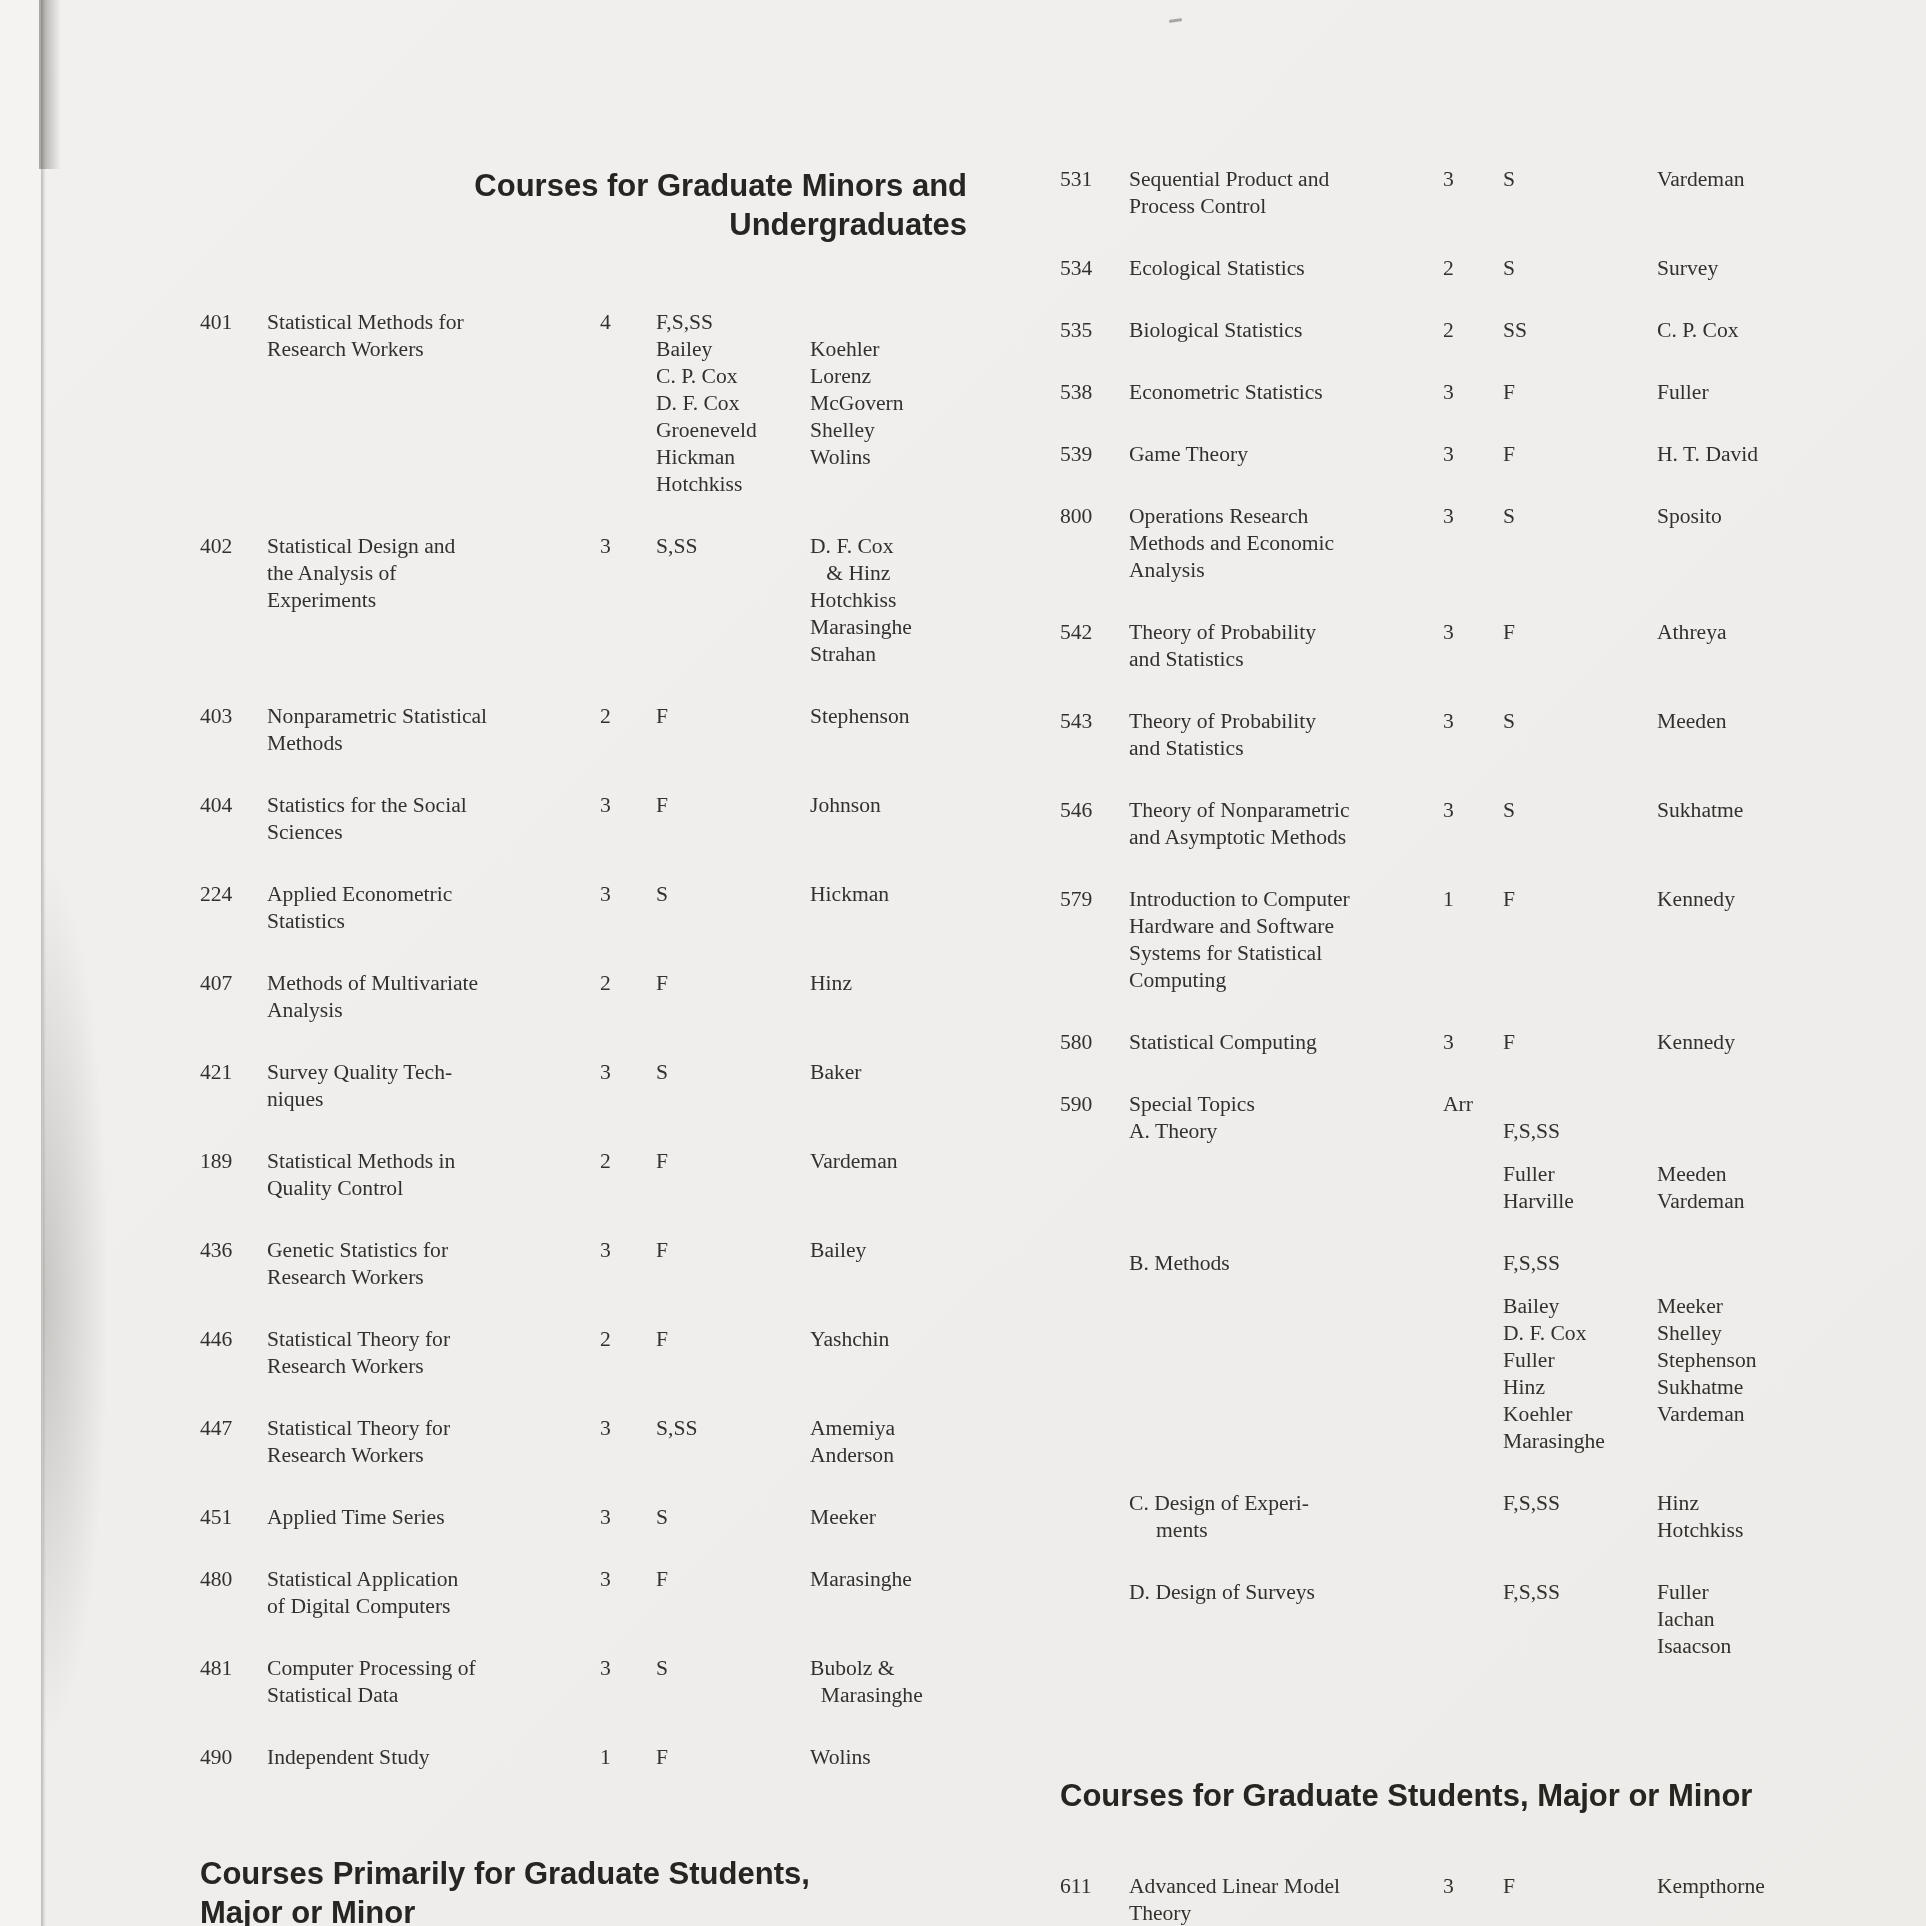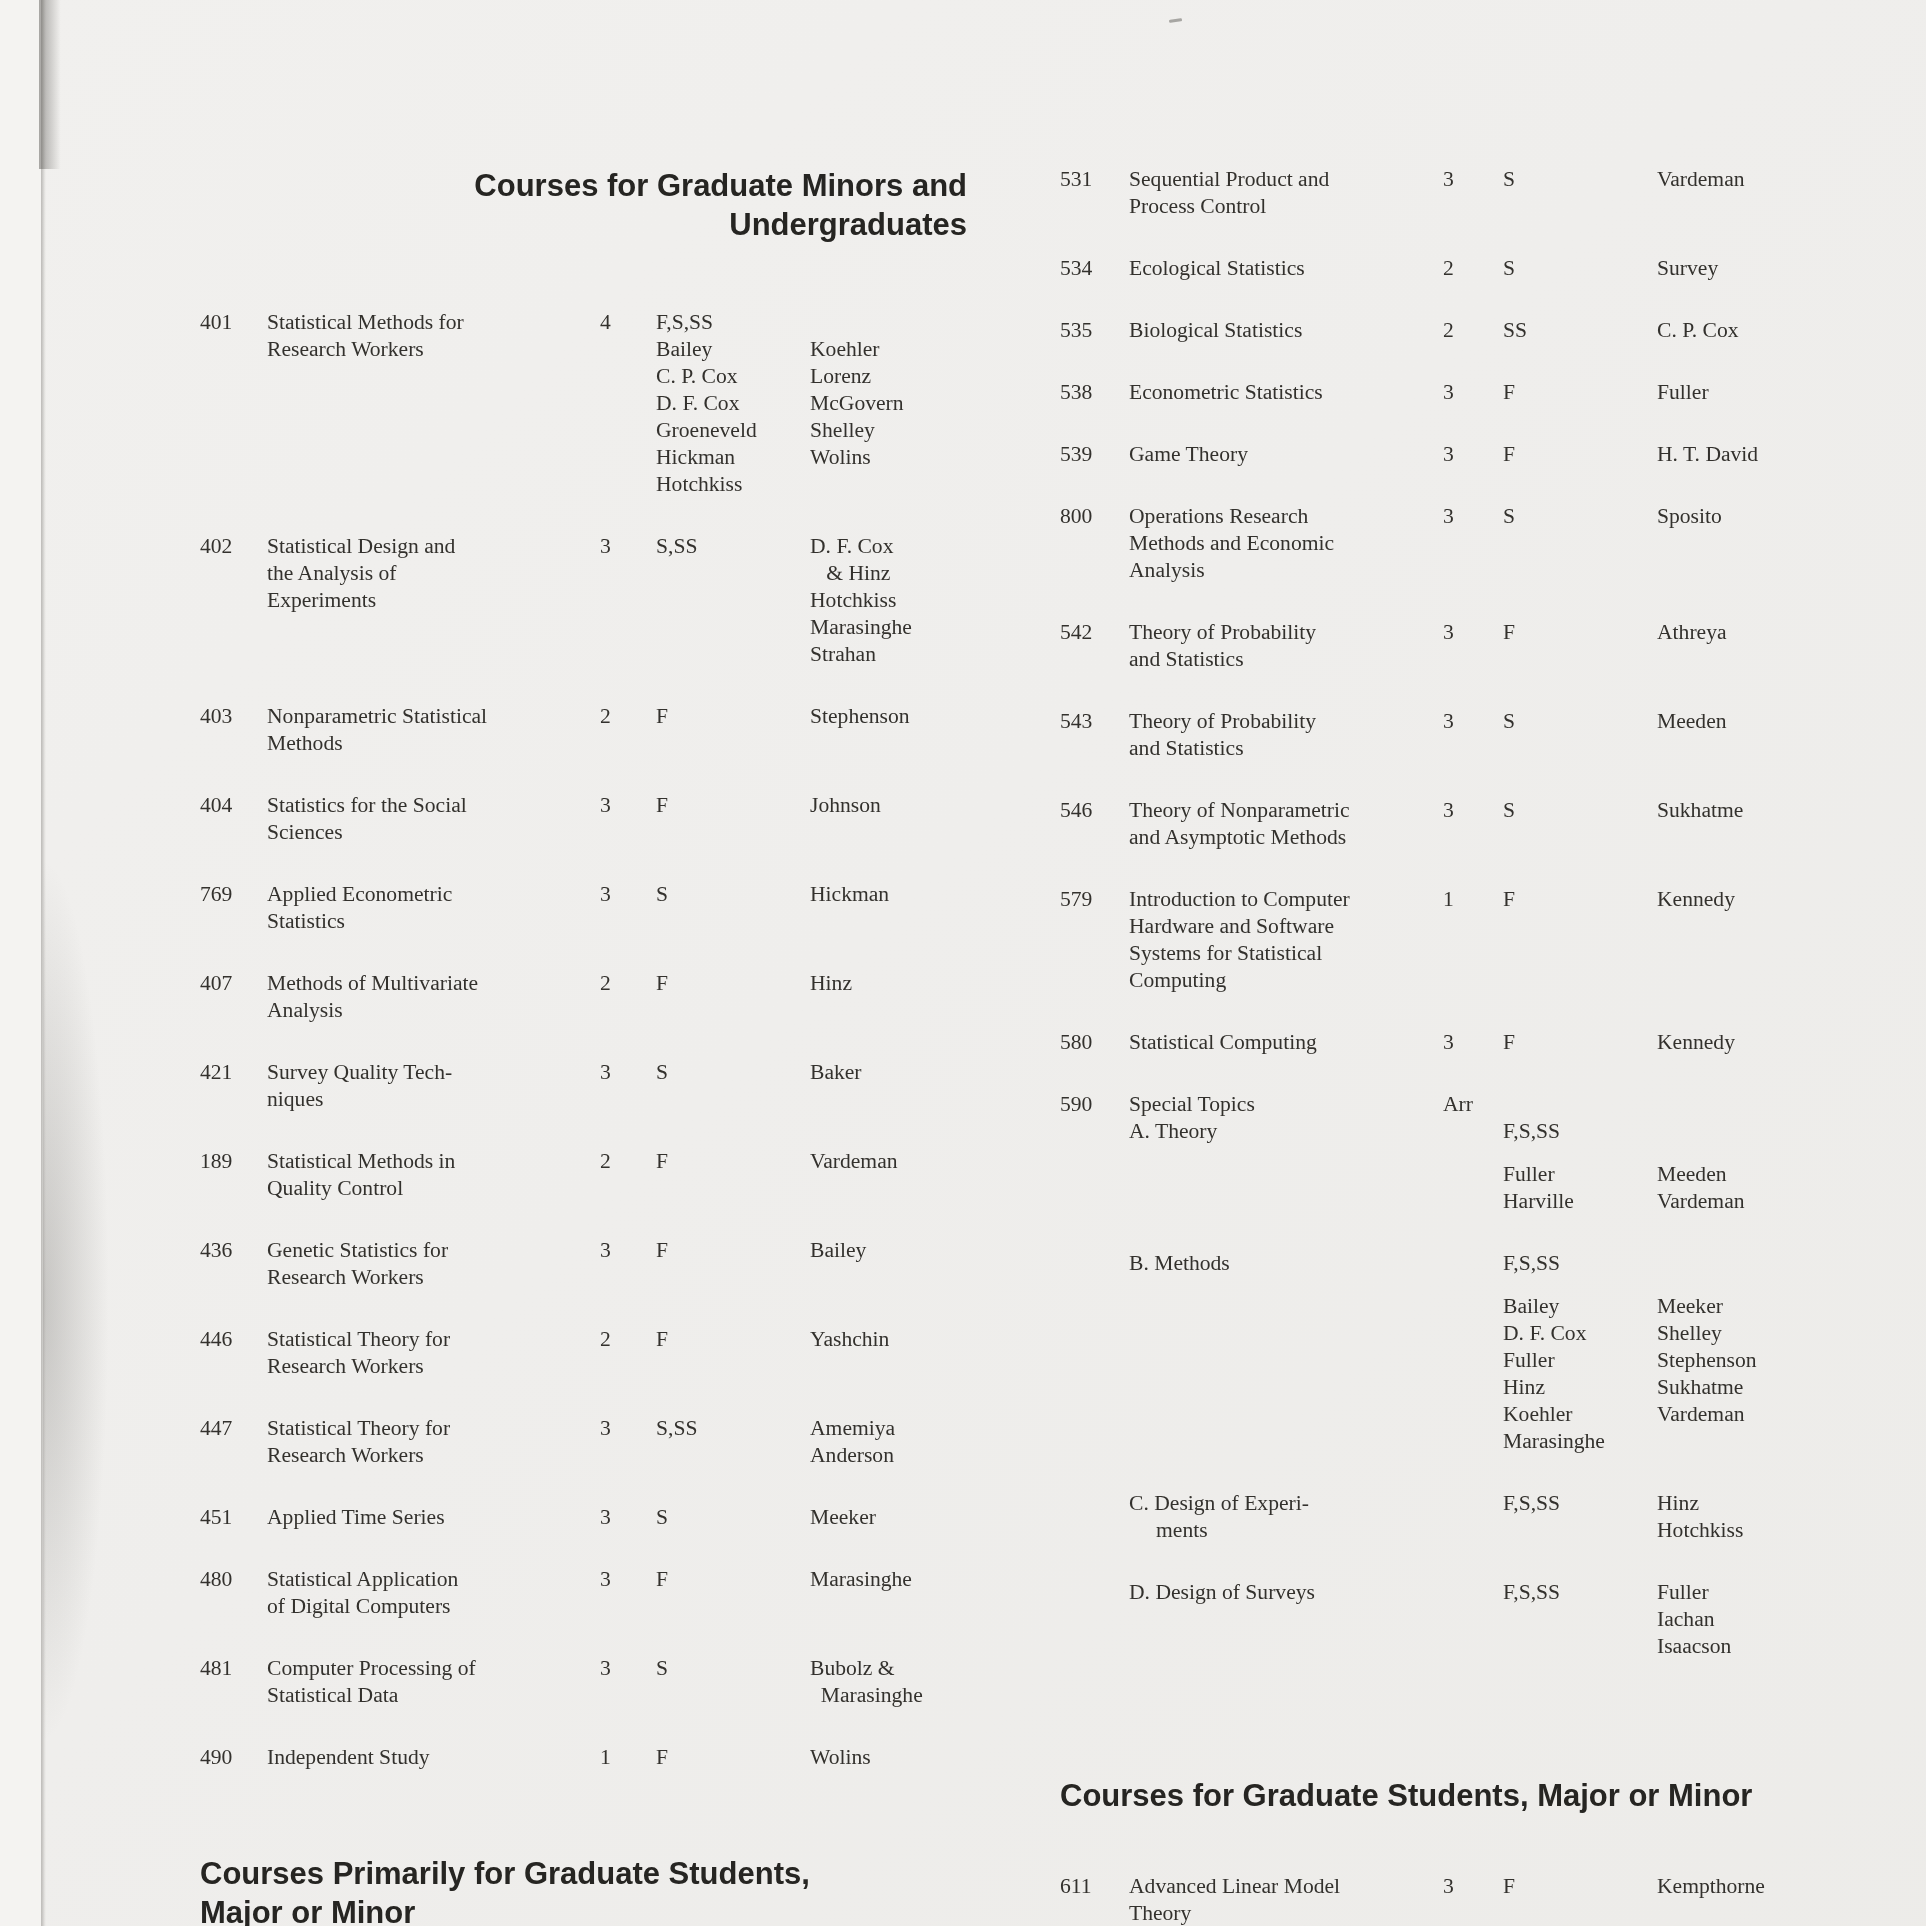--- a/index.html
+++ b/index.html
@@ -110,21 +110,21 @@
     </div>
     <div class="course">
       <div class="c-num">404</div>
         <div class="c-title">Statistics for the Social
 Sciences</div>
         <div class="c-cr">3</div>
         <div class="c-sem">F</div>
         <div class="c-ins">Johnson</div>
     </div>
     <div class="course">
-      <div class="c-num">769</div>
+      <div class="c-num">224</div>
         <div class="c-title">Applied Econometric
 Statistics</div>
         <div class="c-cr">3</div>
         <div class="c-sem">S</div>
         <div class="c-ins">Hickman</div>
     </div>
     <div class="course">
       <div class="c-num">407</div>
         <div class="c-title">Methods of Multivariate
 Analysis</div>

